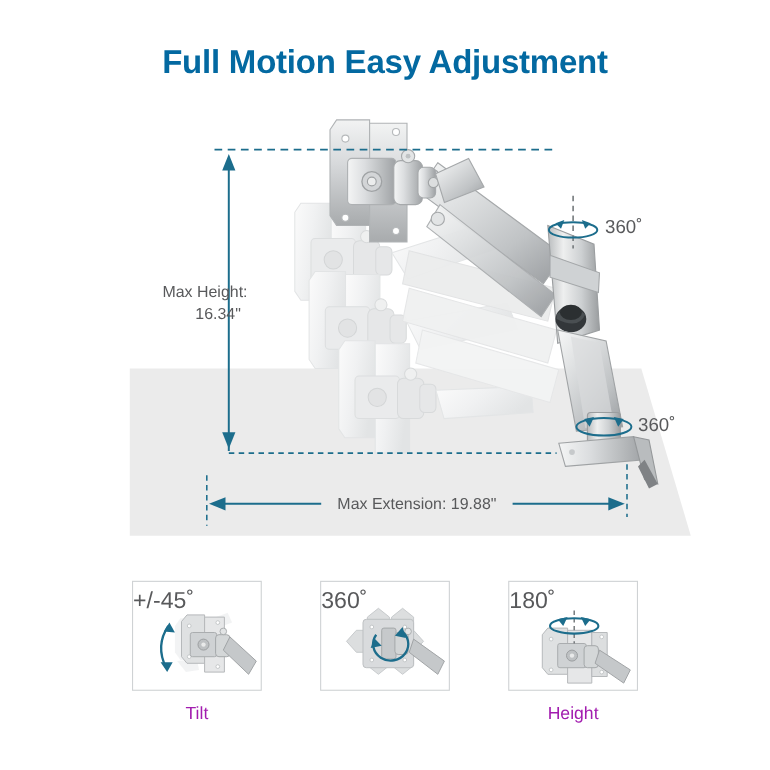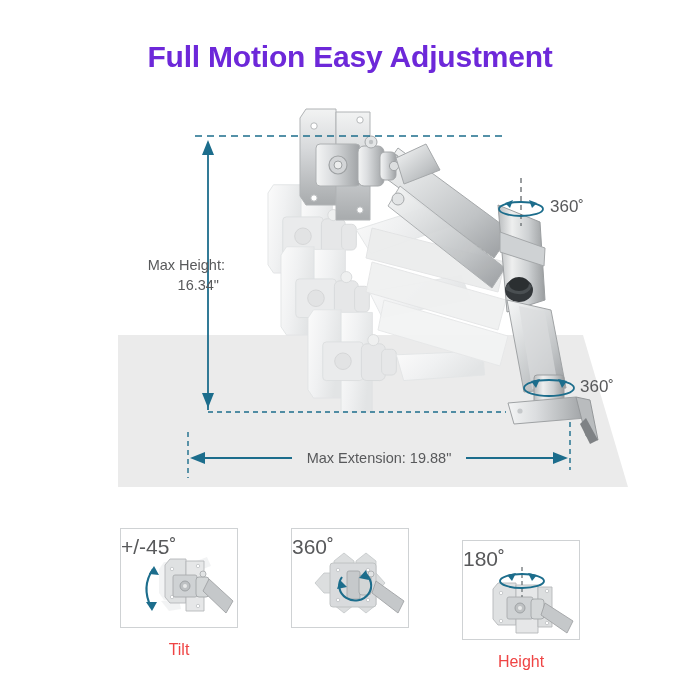--- a/index.html
+++ b/index.html
@@ -4,21 +4,21 @@
 <style>
   html,body{margin:0;padding:0;}
   body{
     width:700px;height:700px;background:#ffffff;
     font-family:"Liberation Sans","DejaVu Sans",sans-serif;
     overflow:hidden;position:relative;
   }
   #stage{position:absolute;inset:0;width:700px;height:700px;}
   .page-title{
     position:absolute;left:0;top:40px;width:700px;text-align:center;
-    font-size:30px;font-weight:700;color:#6d28d9;letter-spacing:-.2px;
+    font-size:30px;font-weight:700;color:#0369a1;letter-spacing:-.2px;
   }
   .svg-layer{position:absolute;left:0;top:0;width:700px;height:700px;}
   .dim-text{
     font-family:"Liberation Sans","DejaVu Sans",sans-serif;
     fill:#58595b;font-size:14.5px;
   }
   .deg-text{
     font-family:"Liberation Sans","DejaVu Sans",sans-serif;
     fill:#58595b;font-size:17px;
   }
@@ -28,21 +28,21 @@
   .panel-box{
     width:118px;height:100px;border:1px solid #cfd2d4;background:#ffffff;
     box-sizing:border-box;position:relative;overflow:hidden;
   }
   .panel-deg{
     position:absolute;left:0;top:6px;width:118px;text-align:left;
     font-size:21px;color:#58595b;
   }
   .panel-label{
     width:118px;text-align:center;margin-top:13px;
-    font-size:16px;color:#ef4444;
+    font-size:16px;color:#a21caf;
   }
   .panel-art{position:absolute;left:0;top:0;width:118px;height:100px;}
 </style>
 </head>
 <body>
 
 <div id="stage">
 
   <div class="page-title">Full Motion Easy Adjustment</div>
 
@@ -262,21 +262,21 @@
           <g>
             <path d="M72,44 a16,15 0 1 1 -22,4" fill="none" stroke="#1c6d8c" stroke-width="2.1"></path>
             <path d="M74,41 L77,51 L67,49 Z" fill="#1c6d8c"></path>
             <path d="M48,51 L45,60 L55,58 Z" fill="#1c6d8c"></path>
           </g>
         </svg>
         <div class="panel-deg">360˚</div>
       </div>
     </div>
 
-    <div class="panel-wrap" style="left:462px;margin-top:12px;">
+    <div class="panel-wrap" style="left:462px;">
       <div class="panel-box">
         <svg class="panel-art" viewBox="0 0 118 100">
           <g>
             <path d="M30,48 l5,-6 l18,0 l0,42 l-18,0 l-5,-6 z" fill="#dfe1e2" stroke="#b5b8ba" stroke-width=".9"></path>
             <path d="M53,44 l22,0 l0,48 l-22,0 z" fill="#e6e7e8" stroke="#b5b8ba" stroke-width=".9"></path>
             <path d="M75,46 l14,0 l0,40 l-14,0 z" fill="#dcdedf" stroke="#b5b8ba" stroke-width=".9"></path>
             <circle cx="38" cy="52" r="1.7" fill="#fff" stroke="#b9bcbe" stroke-width=".7"></circle>
             <circle cx="38" cy="80" r="1.7" fill="#fff" stroke="#b9bcbe" stroke-width=".7"></circle>
             <circle cx="84" cy="50" r="1.7" fill="#fff" stroke="#b9bcbe" stroke-width=".7"></circle>
             <circle cx="84" cy="82" r="1.7" fill="#fff" stroke="#b9bcbe" stroke-width=".7"></circle>

